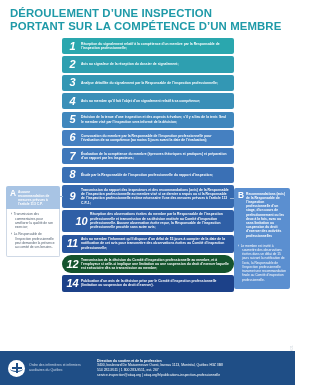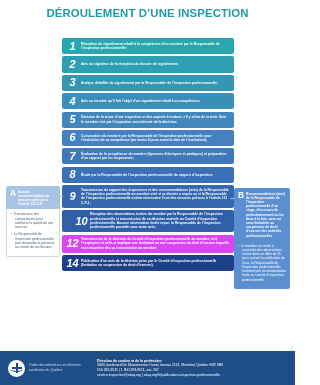--- a/index.html
+++ b/index.html
@@ -11,21 +11,21 @@
     position:relative;
   }
   #page{
     position:absolute;inset:0;
     background:#ffffff;
   }
 
   
   #title-block{
     padding:7px 10px 4px 10px;
-    text-align:center;
+    text-align:left;
   }
   #title-block .line{
     color:#1f9aa8;
     font-weight:bold;
     font-size:11.4px;
     letter-spacing:.1px;
     line-height:12.6px;
     white-space:nowrap;
   }
 
@@ -209,20 +209,21 @@
     white-space:nowrap;
   }
 </style>
 </head>
 <body>
 
 <div id="page">
 
   <div id="title-block">
     <div class="line">DÉROULEMENT D’UNE INSPECTION</div>
+    <div class="line">PORTANT SUR LA COMPÉTENCE D’UN MEMBRE</div>
   </div>
 
   <div id="flow-area">
 
     <div id="steps">
         <div class="step" style="background: rgb(42, 167, 174);">
           <div class="num">1</div>
           <div class="txt">Réception du signalement relatif à la compétence d’un membre par la Responsable de l’inspection professionnelle;</div>
         </div>
         <div class="step" style="background: rgb(46, 159, 176);">
@@ -254,21 +255,25 @@
           <div class="txt">Étude par la Responsable de l’inspection professionnelle du rapport d’inspection;</div>
         </div>
         <div class="step" style="background: rgb(53, 104, 174);">
           <div class="num">9</div>
           <div class="txt">Transmission du rapport des inspecteurs et des recommandations (avis) de la Responsable de l’inspection professionnelle au membre visé si ce dernier a requis ou si la Responsable de l’inspection professionnelle estime nécessaire l’une des mesures prévues à l’article 113 C.P.J.;</div>
         </div>
         <div class="step" style="background: rgb(47, 95, 166); padding-left: 12px;">
           <div class="num">10</div>
           <div class="txt">Réception des observations écrites du membre par la Responsable de l’inspection professionnelle et transmission de sa décision motivée au Comité d’inspection professionnelle. Aucune observation écrite reçue, la Responsable de l’inspection professionnelle procède sans autre avis;</div>
         </div>
-        <div class="step" style="background: #d946ef;">
+        <div class="step" style="background: rgb(41, 86, 158);">
+          <div class="num">11</div>
+          <div class="txt">Avis au membre l’informant qu’il dispose d’un délai de 15 jours à compter de la date de la notification de cet avis pour transmettre des observations écrites au Comité d’inspection professionnelle;</div>
+        </div>
+        <div class="step" style="background: #14532d; border-radius: 9px;">
           <div class="num">12</div>
           <div class="txt">Transmission de la décision du Comité d’inspection professionnelle au membre, et à l’employeur si celle-ci implique une limitation ou une suspension du droit d’exercer laquelle est exécutoire dès sa transmission au membre;</div>
         </div>
         <div class="step" style="background: rgb(28, 65, 137);">
           <div class="num">14</div>
           <div class="txt">Publication d’un avis de la décision prise par le Comité d’inspection professionnelle (limitation ou suspension du droit d’exercer).</div>
         </div>
       </div>
 
     <div class="connector" id="conn-a"></div>

